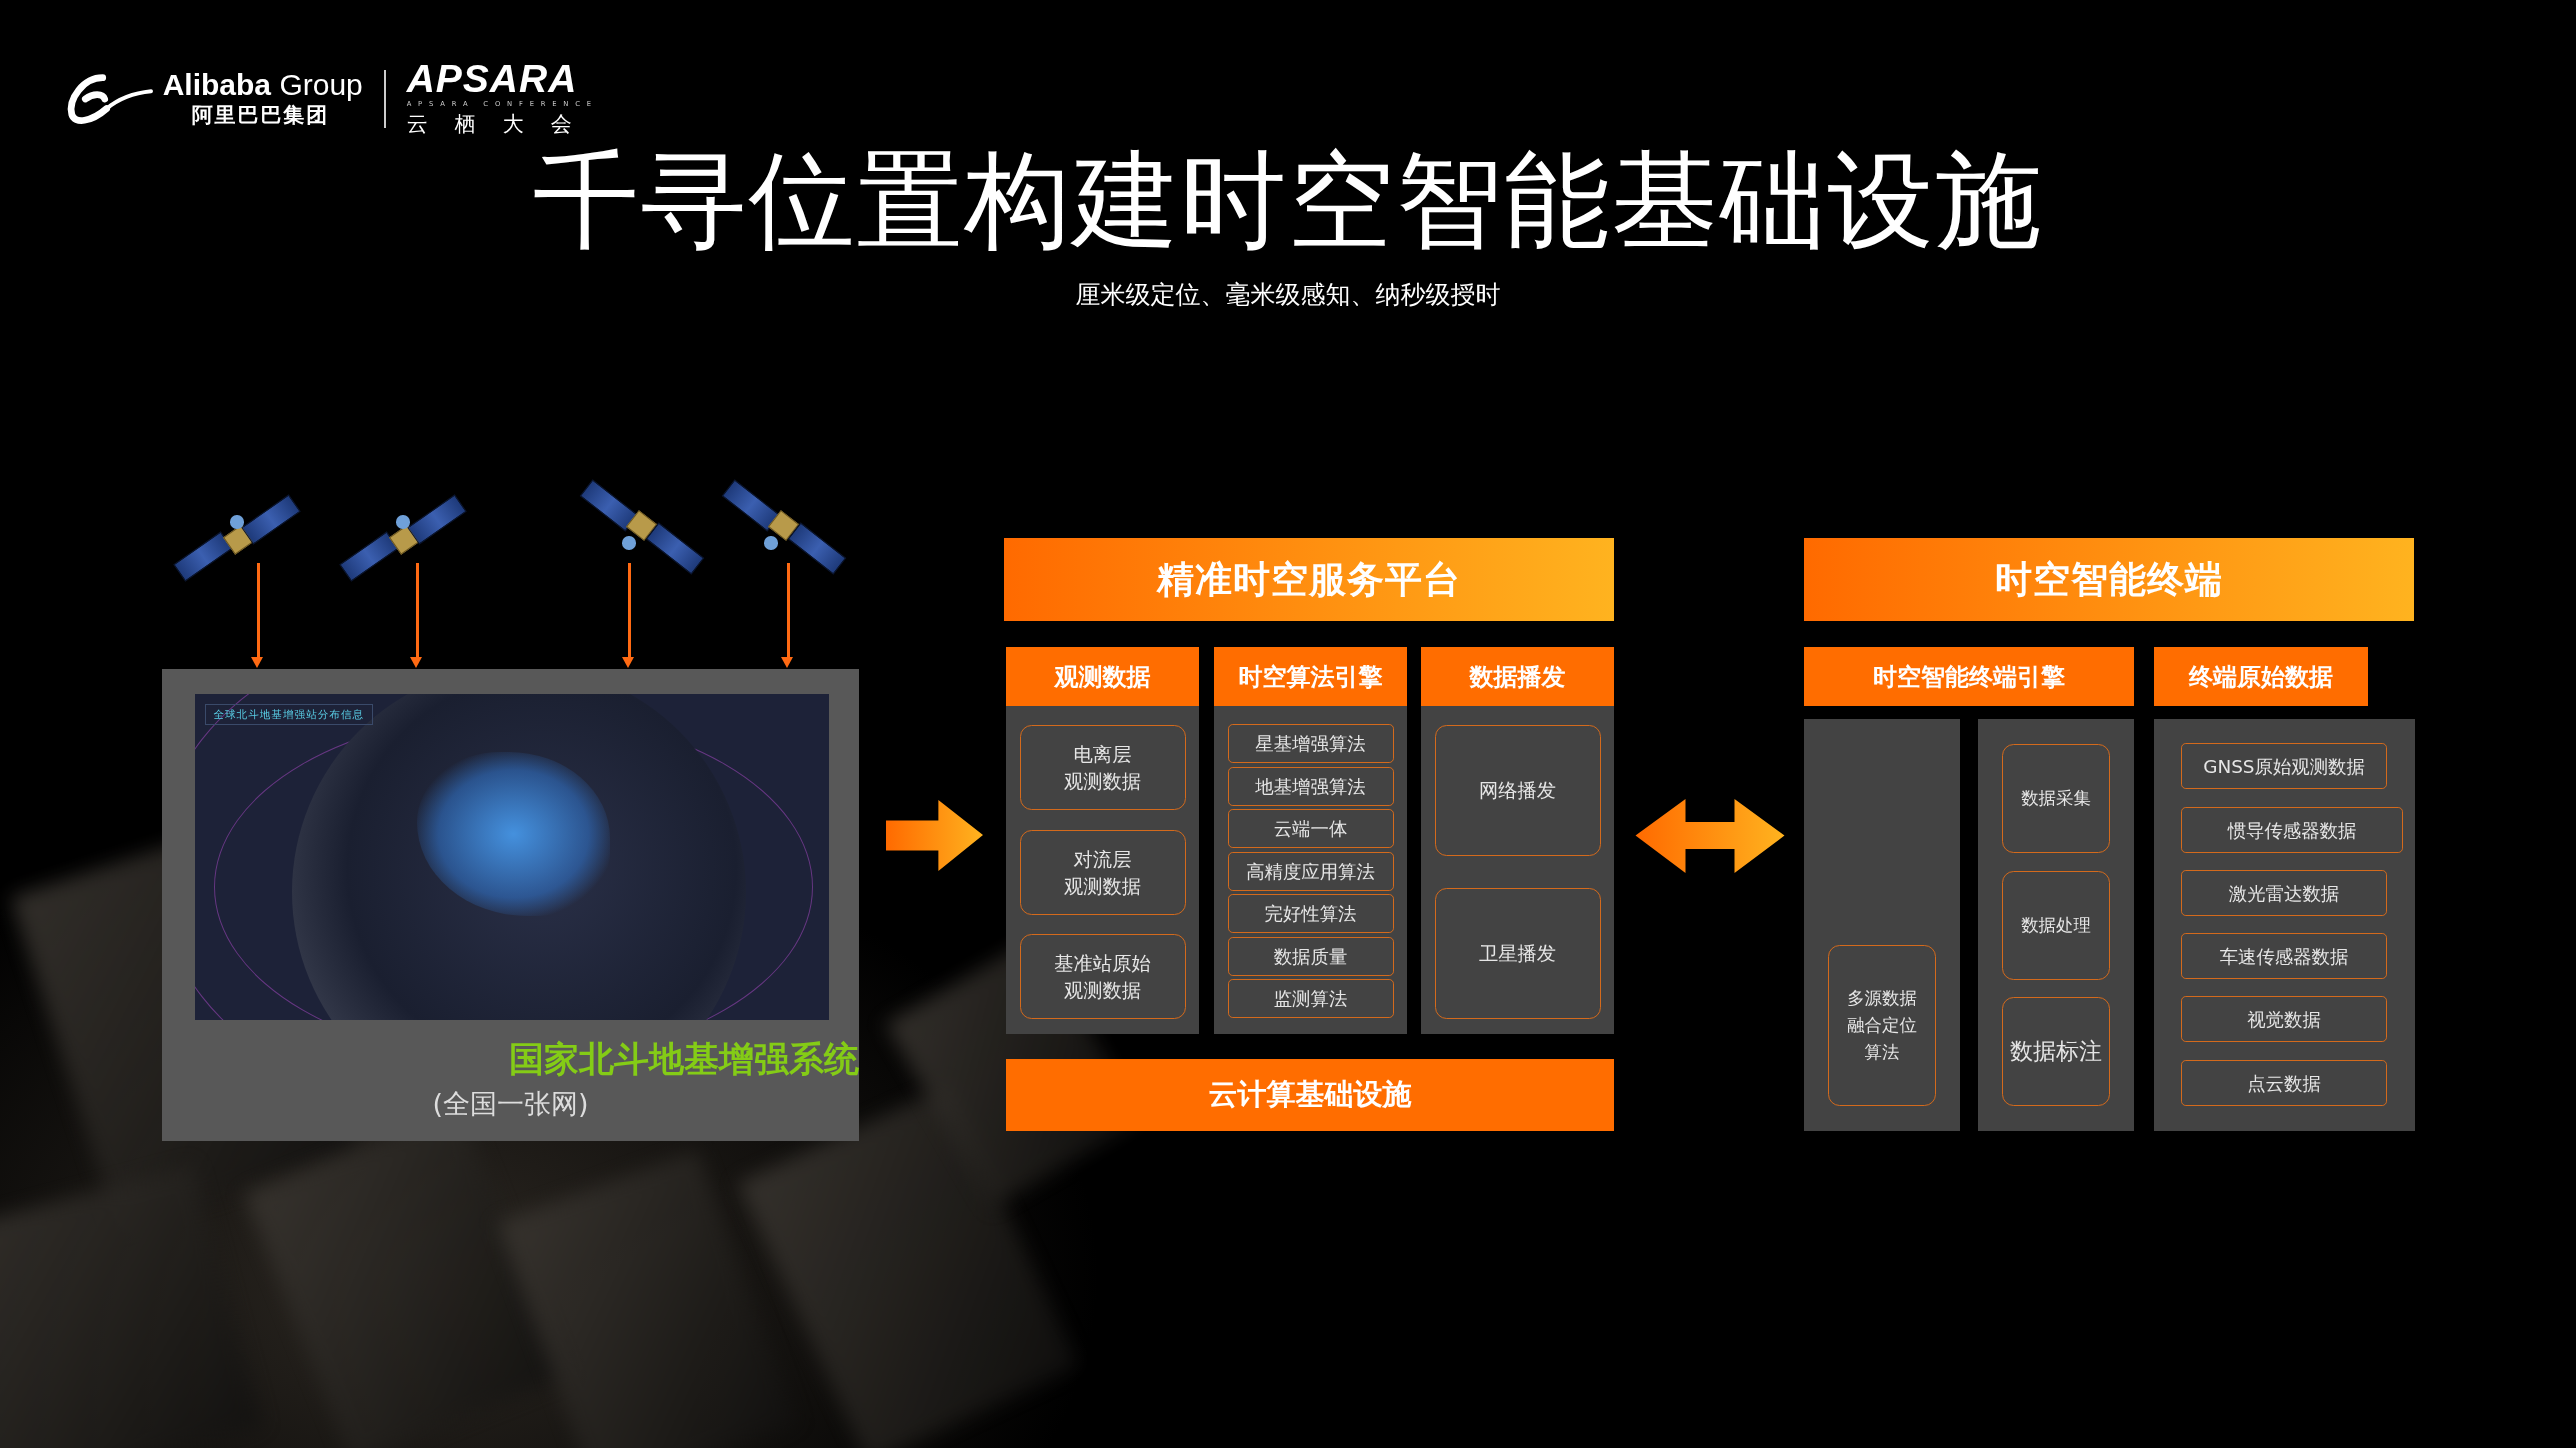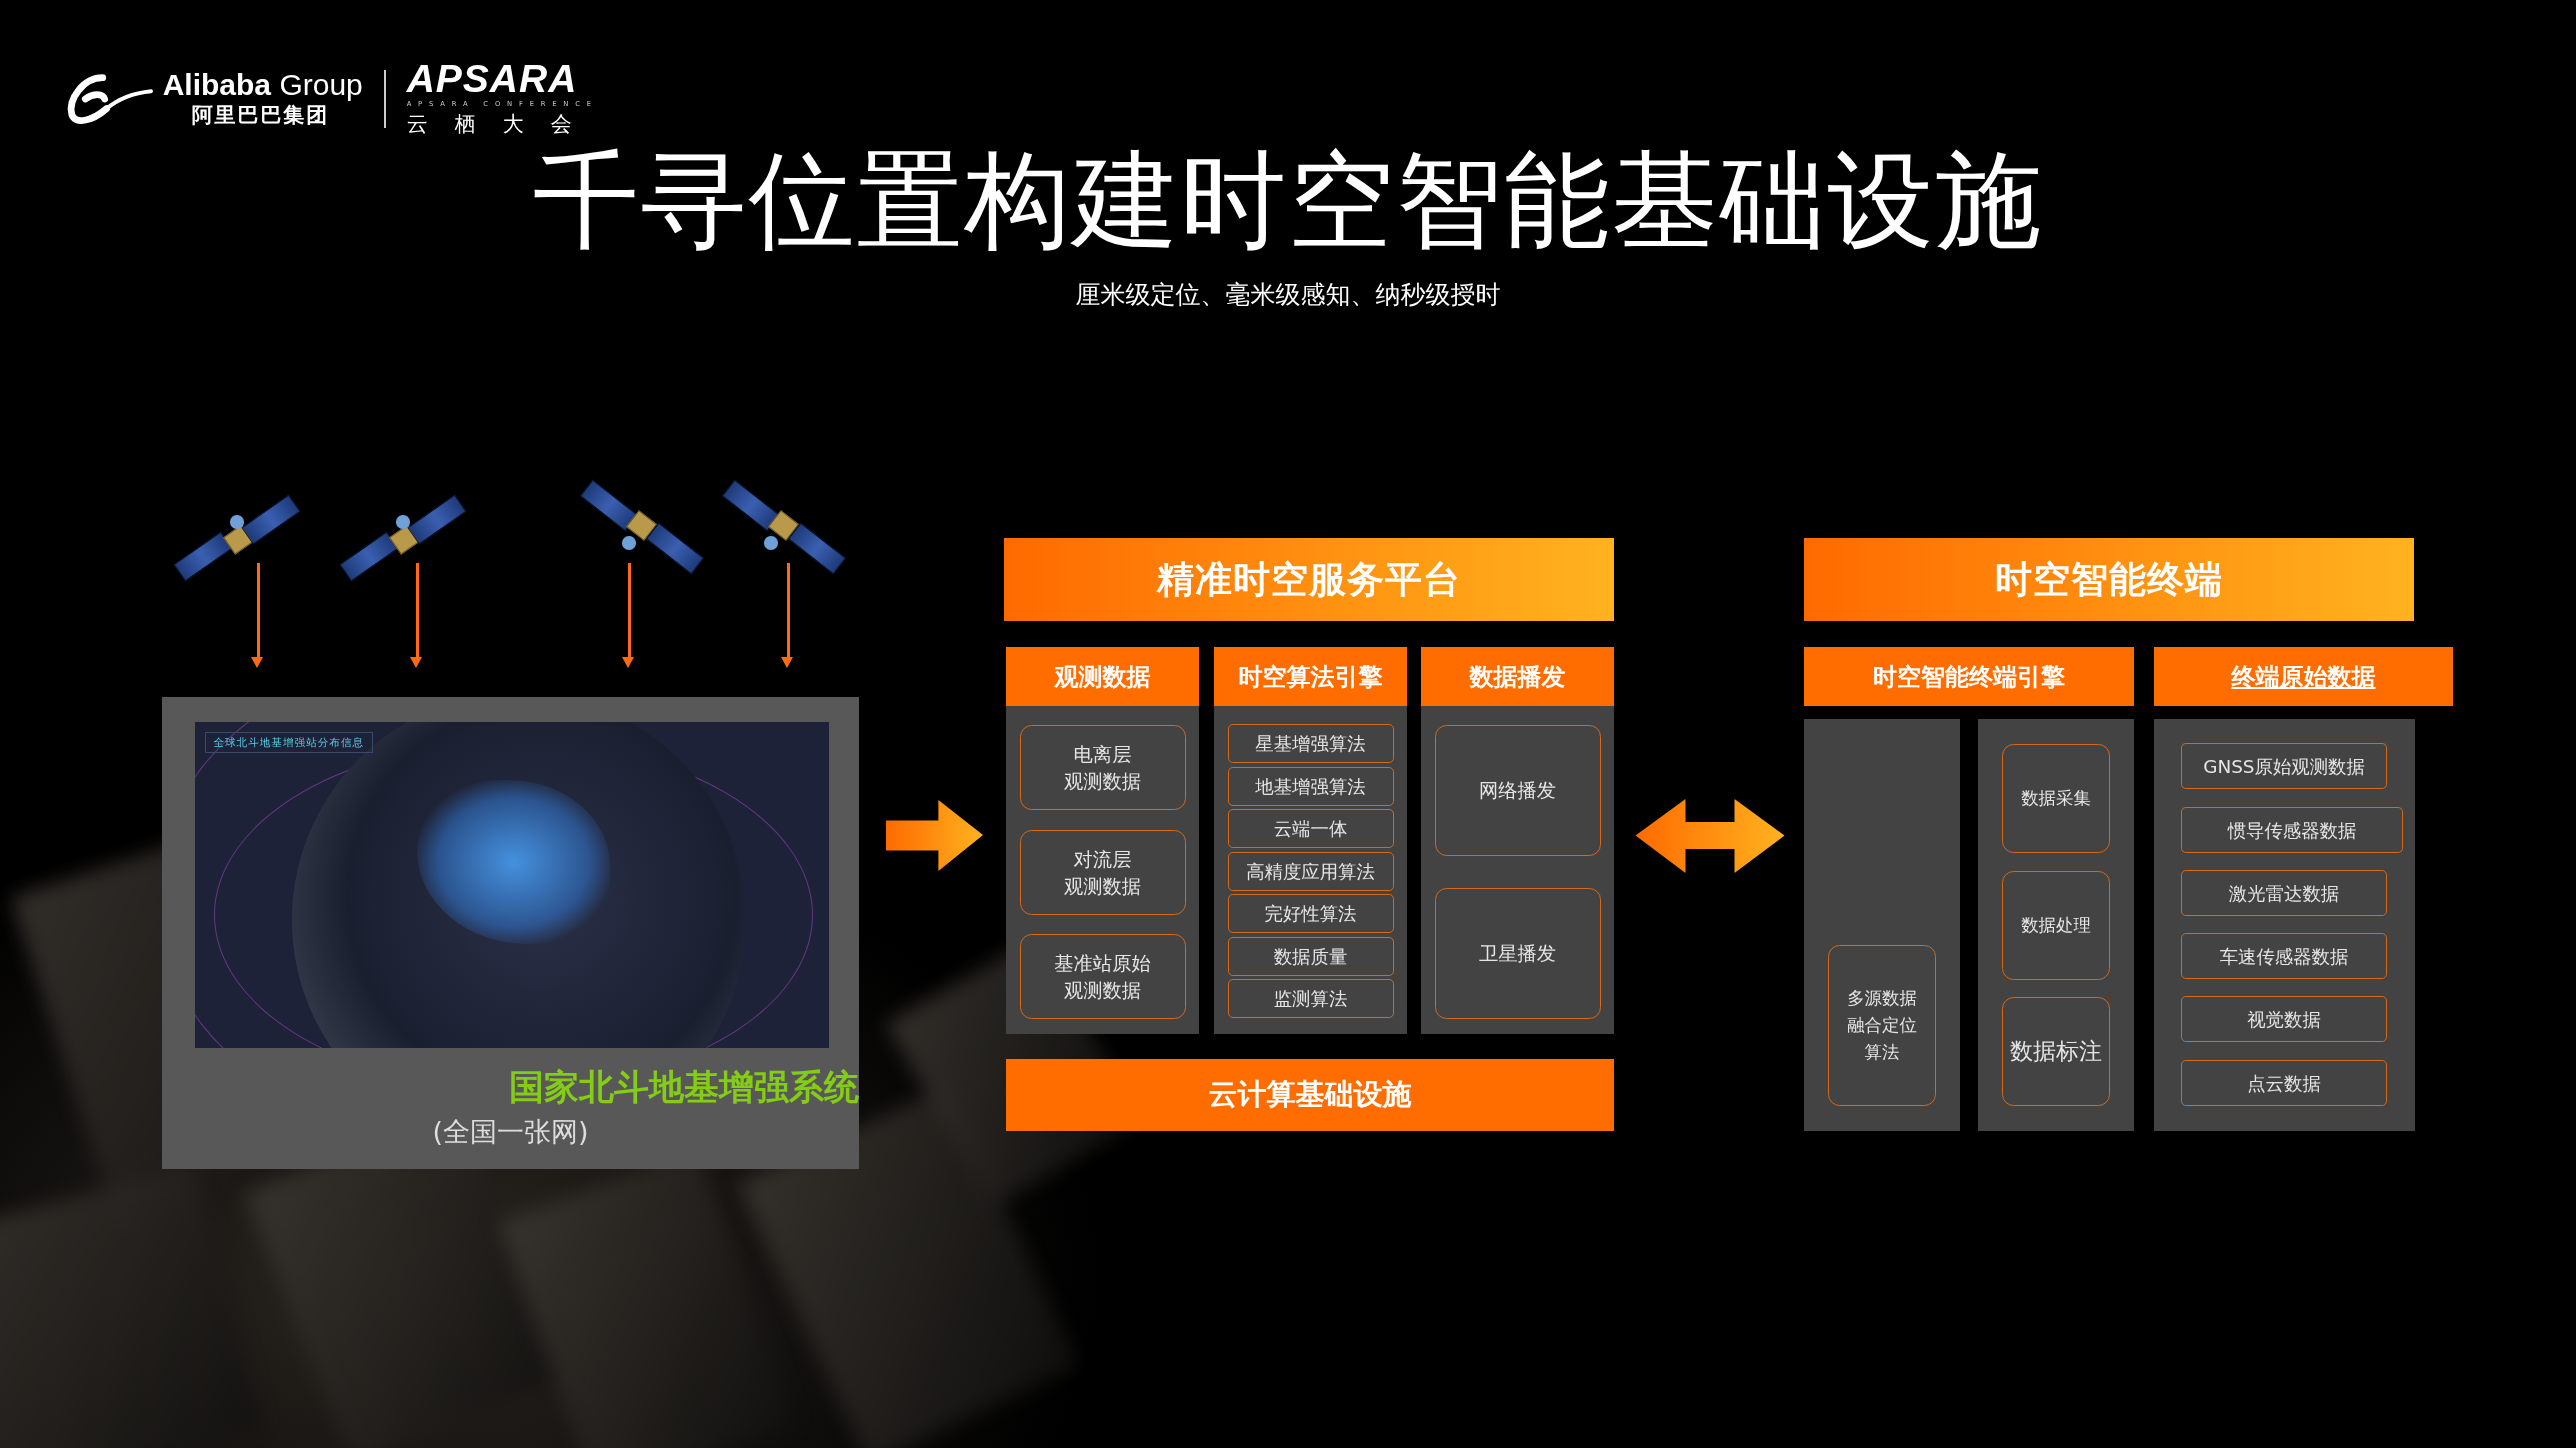--- a/index.html
+++ b/index.html
@@ -25,21 +25,21 @@
   .title { position:absolute; left:0; width:2576px; top:143px; text-align:center; font-size:106px; line-height:116px; letter-spacing:1.9px; }
   .subtitle { position:absolute; left:0; width:2576px; top:278px; text-align:center; font-size:25px; line-height:33px; }
 
   .sat { position:absolute; width:126px; height:106px; }
   .sat .panel { position:absolute; width:58px; height:21px; background:linear-gradient(90deg,#1e3a7a,#3b5fb0,#1e3a7a); border:1px solid #0b1630; }
   .sat .body { position:absolute; width:23px; height:21px; background:#b89a4a; border:1px solid #6a5520; }
   .sat .dish { position:absolute; width:13.5px; height:13.5px; border-radius:50%; background:#6fa0d8; }
   .drop { position:absolute; width:2.9px; background:#ff6a13; }
   .drop::after { content:""; position:absolute; left:-5.8px; bottom:-9.7px; border-left:6.8px solid transparent; border-right:6.8px solid transparent; border-top:11.6px solid #ff6a13; }
 
-  .station { position:absolute; left:162px; top:669px; width:697px; height:472px; background:#585858;margin-top:28px; }
+  .station { position:absolute; left:162px; top:669px; width:697px; height:472px; background:#585858; }
   .map { position:absolute; left:33px; top:25px; width:634px; height:326px; background:#1d2238; overflow:hidden; }
   .map .globe { position:absolute; left:97px; top:-29px; width:454px; height:454px; border-radius:50%; background:radial-gradient(circle at 55% 45%, #2a3048 0%, #1a1f30 55%, #4a4f60 92%, #8a8e98 100%); }
   .map .china { position:absolute; left:222px; top:58px; width:193px; height:164px; background:radial-gradient(ellipse at 50% 50%, rgba(70,150,230,.95), rgba(50,120,210,.55) 55%, rgba(0,0,0,0) 75%); border-radius:45% 55% 40% 60%; }
   .map .label { position:absolute; left:9.7px; top:9.7px; border:1px solid #3a4a6a; padding:2.9px 7.7px; font-size:10.6px; color:#5ad0e8; letter-spacing:1px; }
   .map .ring { position:absolute; border:1px solid rgba(190,80,220,.45); border-radius:50%; }
   .station-title { position:absolute; left:0; width:697px; top:367px; text-align:right; font-size:35px; font-weight:700; color:#84cc16; }
   .station-sub { position:absolute; left:0; width:697px; top:417px; text-align:center; font-size:27px; color:#ddd; }
 
   .arrow-r { position:absolute; left:886px; top:800px; width:97px; height:71px; }
   .arrow-lr { position:absolute; left:1635px; top:799px; width:150px; height:74px; }
@@ -173,21 +173,21 @@
 
 <div class="col" style="left:1421px;top:706px;width:193px;height:328px;">
   <div class="item" style="left:13.5px;top:19.3px;width:166px;height:131px;">网络播发</div>
   <div class="item" style="left:13.5px;top:182px;width:166px;height:131px;">卫星播发</div>
 </div>
 
 <div class="cloud">云计算基础设施</div>
 
 <div class="banner" style="left:1804px;top:538px;width:610px;">时空智能终端</div>
 <div class="subhead" style="left:1804px;top:647px;width:330px;">时空智能终端引擎</div>
-<div class="subhead" style="left:2154px;top:647px;width:299px;text-decoration:underline;">终端原始数据</div>
+<div class="subhead" style="left:2154px;top:647px;width:214px;">终端原始数据</div>
 
 <div class="col" style="left:1804px;top:719px;width:156px;height:412px;">
   <div class="item" style="left:24px;top:226px;width:108px;height:161px;white-space:pre-line;font-size:17.4px;">多源数据
 融合定位
 算法</div>
 </div>
 <div class="col" style="left:1978px;top:719px;width:156px;height:412px;">
   <div class="item" style="left:24px;top:25px;width:108px;height:109px;font-size:17.4px;">数据采集</div>
   <div class="item" style="left:24px;top:152px;width:108px;height:109px;font-size:17.4px;">数据处理</div>
   <div class="item" style="left:24px;top:278px;width:108px;height:109px;font-size:23px;">数据标注</div>

